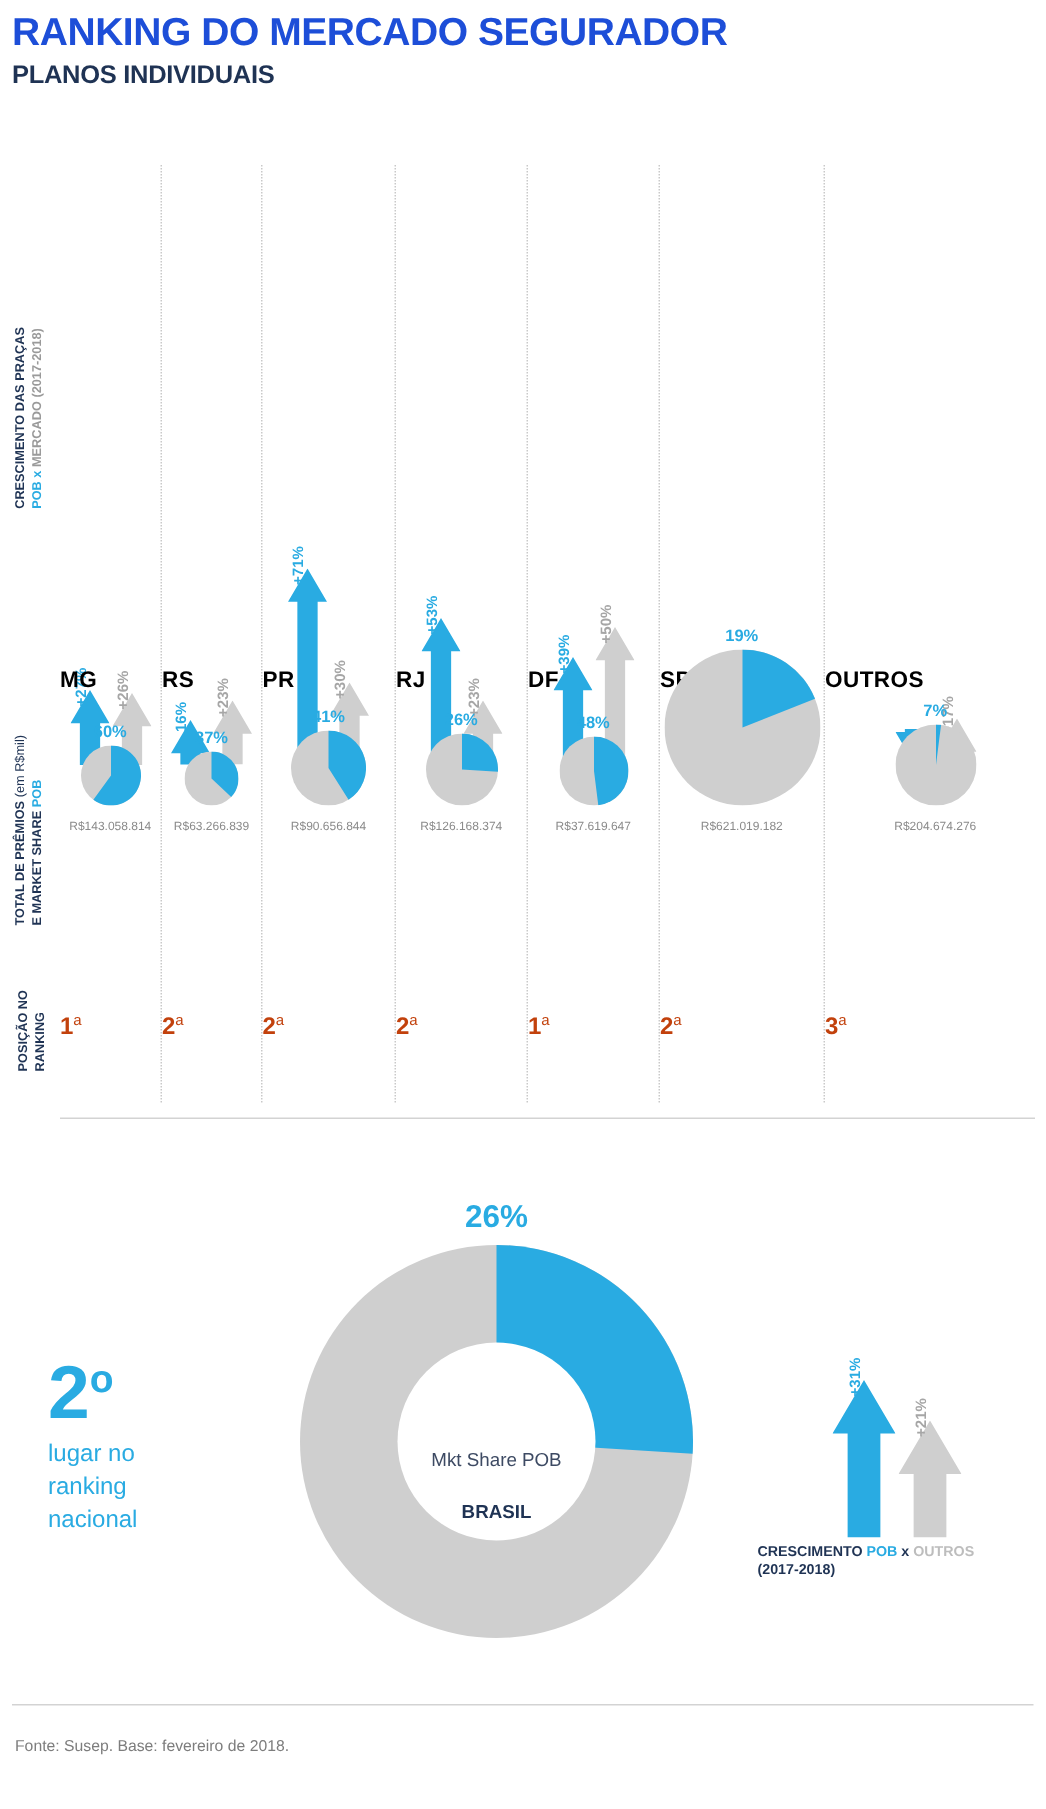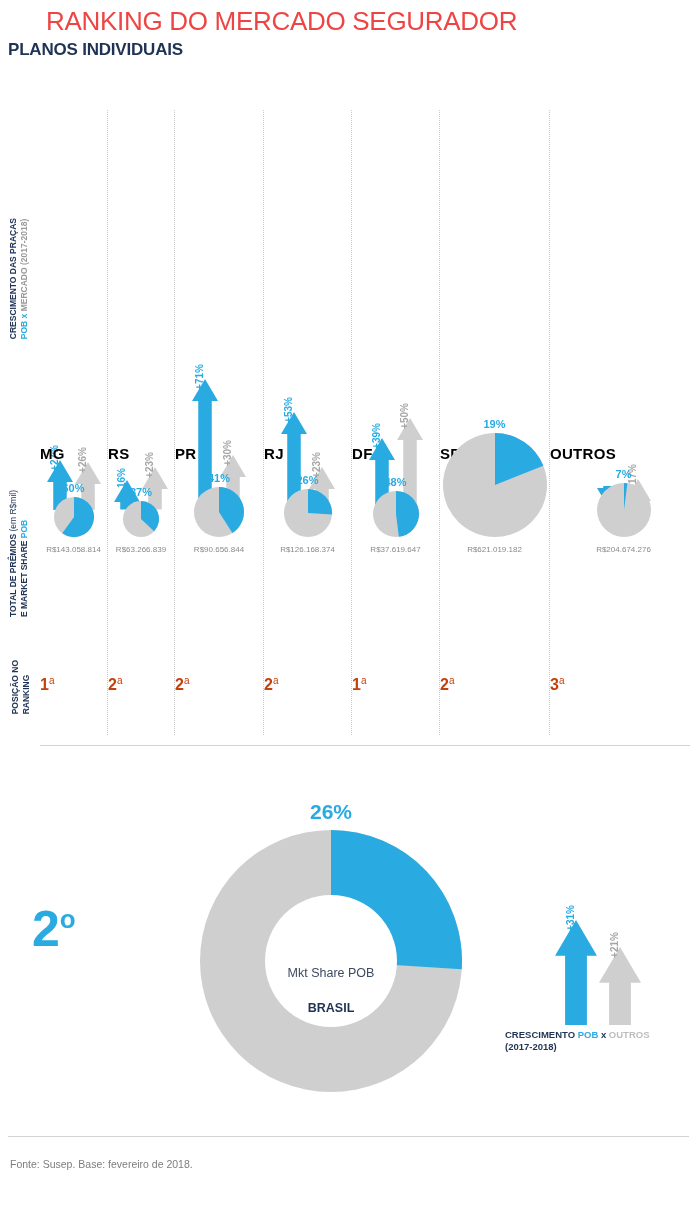--- a/index.html
+++ b/index.html
@@ -7,22 +7,22 @@
     width: 697px; height: 1206px;
     background: #ffffff;
     font-family: "Liberation Sans", sans-serif;
     overflow: hidden;
   }
   .page { position: relative; width: 697px; height: 1206px; }
 
   
   .header { position: absolute; left: 8px; top: 6px; }
   .title {
-    font-size: 26px; font-weight: normal; color: #ef4444;
-    letter-spacing: -0.3px; line-height: 30px; margin-left: 38px;
+    font-size: 26px; font-weight: bold; color: #1d4ed8;
+    letter-spacing: -0.3px; line-height: 30px;
   }
   .subtitle {
     font-size: 17px; font-weight: bold; color: #1F3354;
     letter-spacing: -0.2px; line-height: 22px; margin-top: 3px;
   }
 
   
   .vlabel {
     position: absolute;
     writing-mode: vertical-rl;
@@ -400,20 +400,25 @@
     <div class="rank">3<sup>a</sup></div>
   </div>
     </div>
 
   <div class="divider"></div>
 
   <div class="bottom">
 
     <div class="lugar">
       <div class="big"><span>2</span><sup>o</sup></div>
+      <div class="sub">
+        <span>lugar no</span><br>
+        <span>ranking</span><br>
+        <span>nacional</span>
+      </div>
     </div>
 
     <div class="donutwrap">
       <div class="donutpct">26%</div>
       <div id="donut-svg"><svg width="262" height="262" viewBox="0 0 262 262">
     <circle cx="131" cy="131" r="131" fill="#cfcfcf"></circle>
     <path d="M 131 131 L 131 0 A 131 131 0 0 1 261.7415014241036 139.22555805834006 Z" fill="#29ABE2"></path>
     <circle cx="131" cy="131" r="66" fill="#ffffff"></circle>
           </svg></div>
       <div class="donutcenter">

